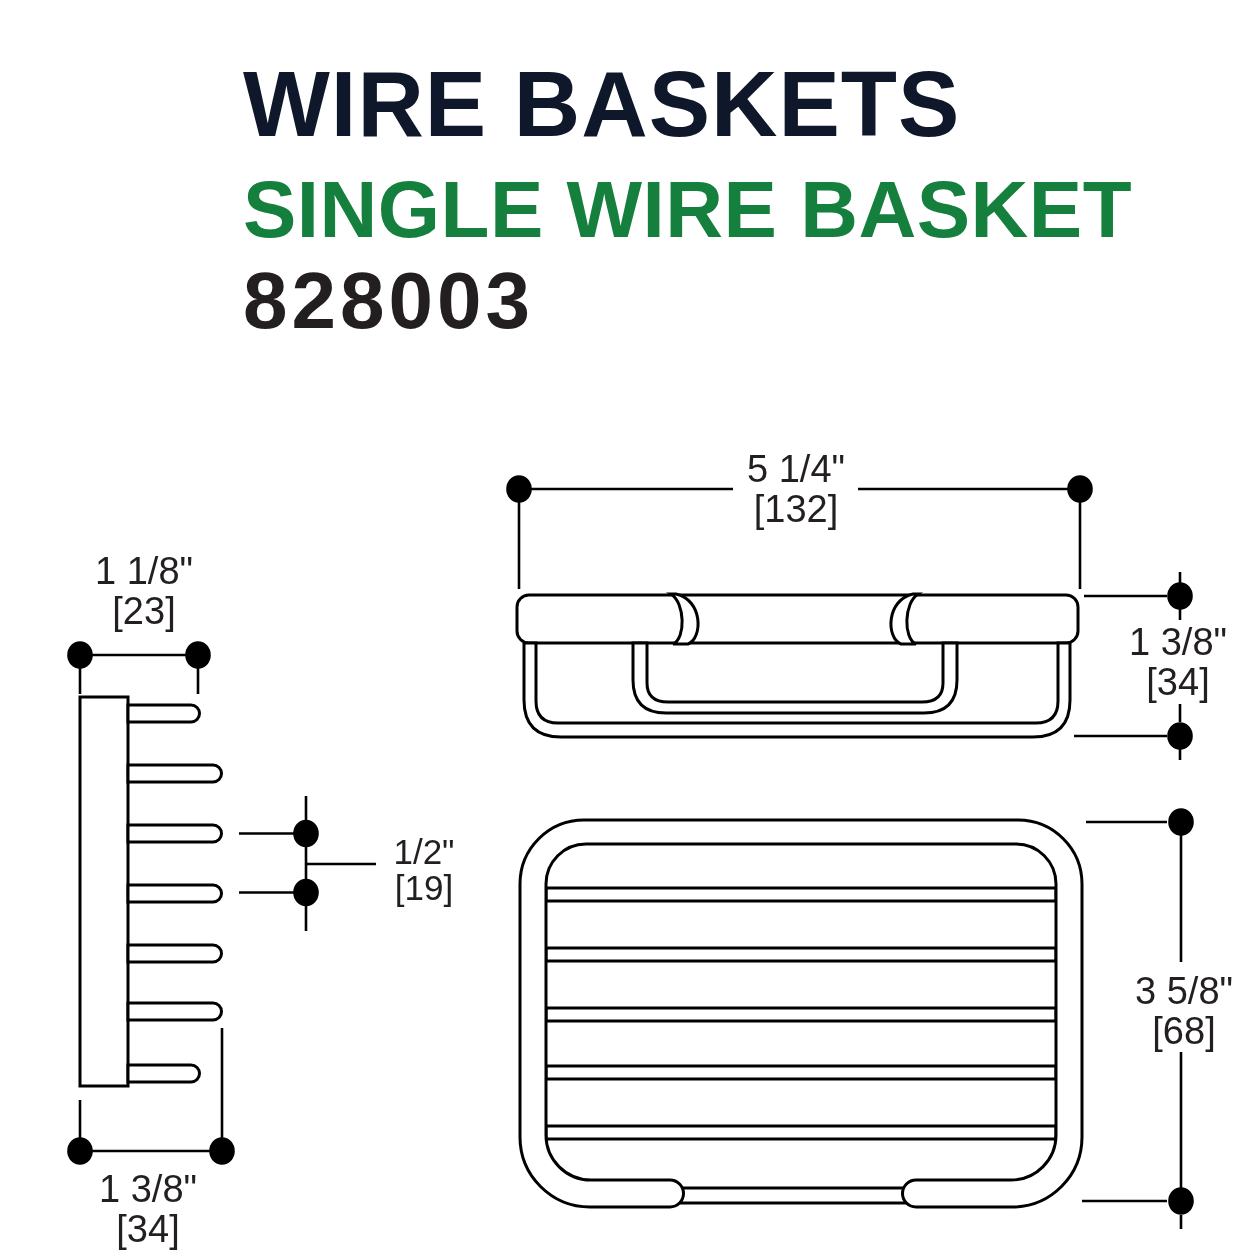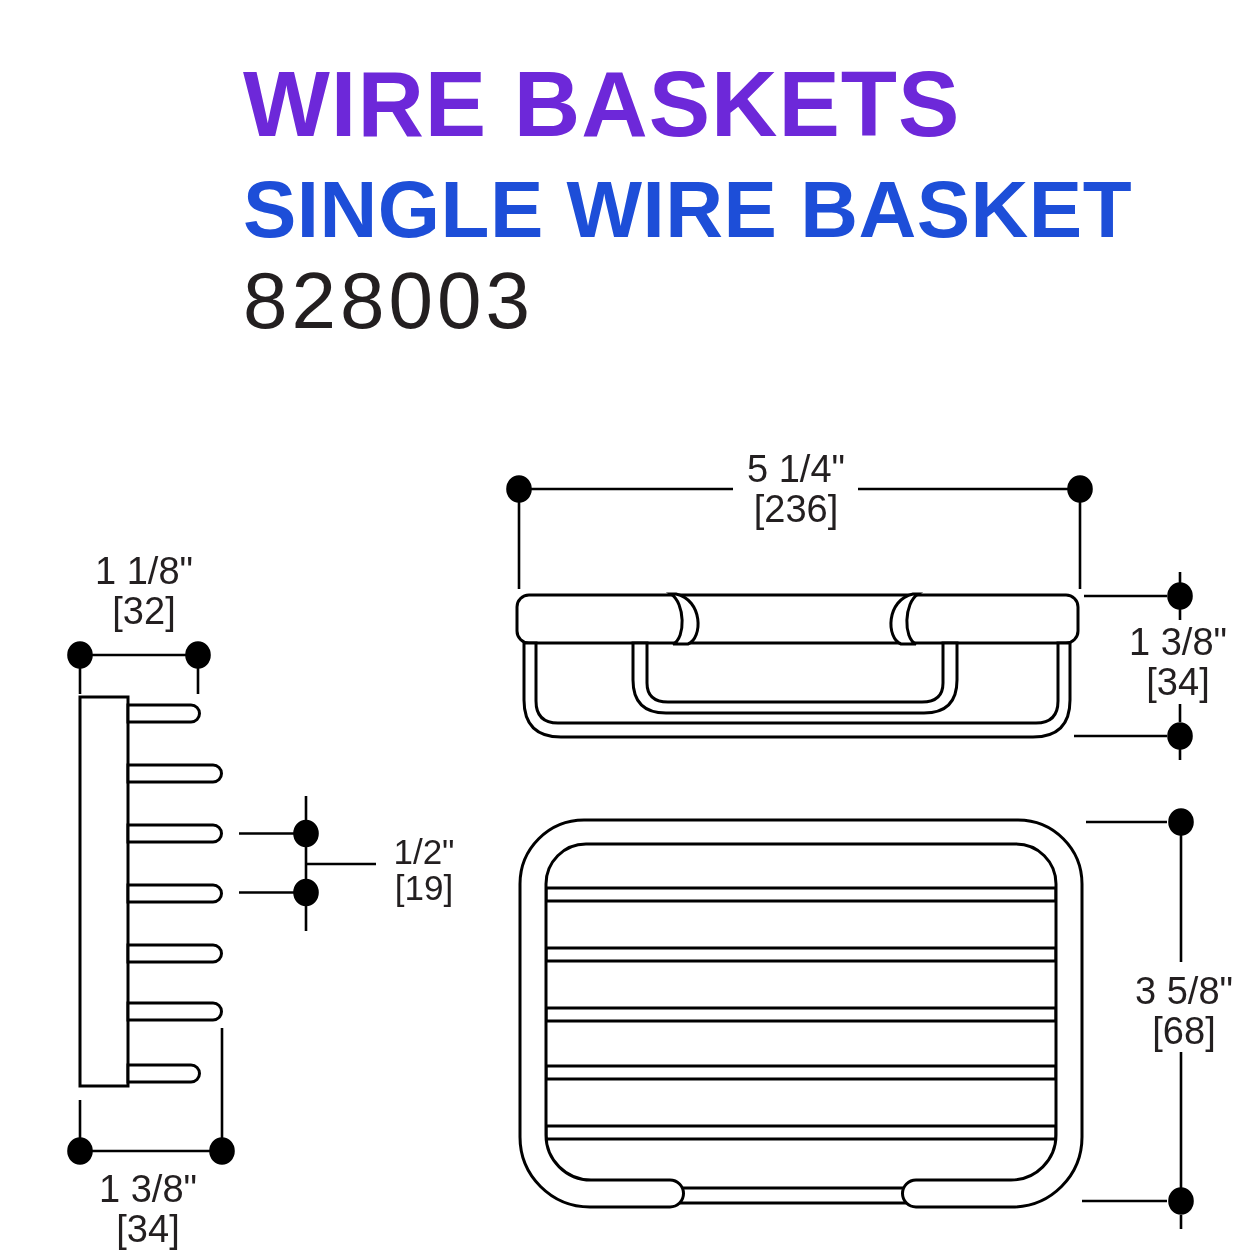--- a/index.html
+++ b/index.html
@@ -10,56 +10,56 @@
   .abs{position:absolute;}
   #title-category{
     left:243px;top:58px;font-size:92px;font-weight:bold;line-height:92px;
     letter-spacing:1px;white-space:nowrap;
   }
   #title-product{
     left:243px;top:170px;font-size:80px;font-weight:bold;line-height:80px;
     letter-spacing:0.5px;white-space:nowrap;
   }
   #title-sku{
-    left:243px;top:261px;font-size:80px;font-weight:normal;line-height:80px;
+    left:243px;top:261px;font-size:80px;font-weight:bold;line-height:80px;
     letter-spacing:4px;white-space:nowrap;
   }
   .dim{
     position:absolute;text-align:center;transform:translateX(-50%);
     font-size:38px;line-height:40px;font-weight:normal;white-space:nowrap;
   }
   .dim.small{font-size:35px;line-height:36px;}
   svg{position:absolute;left:0;top:0;}
   svg path, svg rect, svg line{vector-effect:none;}
 </style>
 </head>
 <body>
 
-<div class="abs" id="title-category" style="color:#6d28d9">WIRE BASKETS</div>
-<div class="abs" id="title-product" style="color:#1d4ed8">SINGLE WIRE BASKET</div>
+<div class="abs" id="title-category" style="color:#0f172a">WIRE BASKETS</div>
+<div class="abs" id="title-product" style="color:#15803d">SINGLE WIRE BASKET</div>
 <div class="abs" id="title-sku" style="color:#231F20">828003</div>
 
 <div class="dim" style="left:144px;top:551px;color:#231F20">
   <div>1 1/8"</div>
-  <div>[32]</div>
+  <div>[23]</div>
 </div>
 
 <div class="dim small" style="left:424px;top:834px;color:#231F20">
   <div>1/2"</div>
   <div>[19]</div>
 </div>
 
 <div class="dim" style="left:148px;top:1169px;color:#231F20">
   <div>1 3/8"</div>
   <div>[34]</div>
 </div>
 
 <div class="dim" style="left:796px;top:449px;color:#231F20">
   <div>5 1/4"</div>
-  <div>[236]</div>
+  <div>[132]</div>
 </div>
 
 <div class="dim" style="left:1178px;top:622px;color:#231F20">
   <div>1 3/8"</div>
   <div>[34]</div>
 </div>
 
 <div class="dim" style="left:1184px;top:971px;color:#231F20">
   <div>3 5/8"</div>
   <div>[68]</div>

